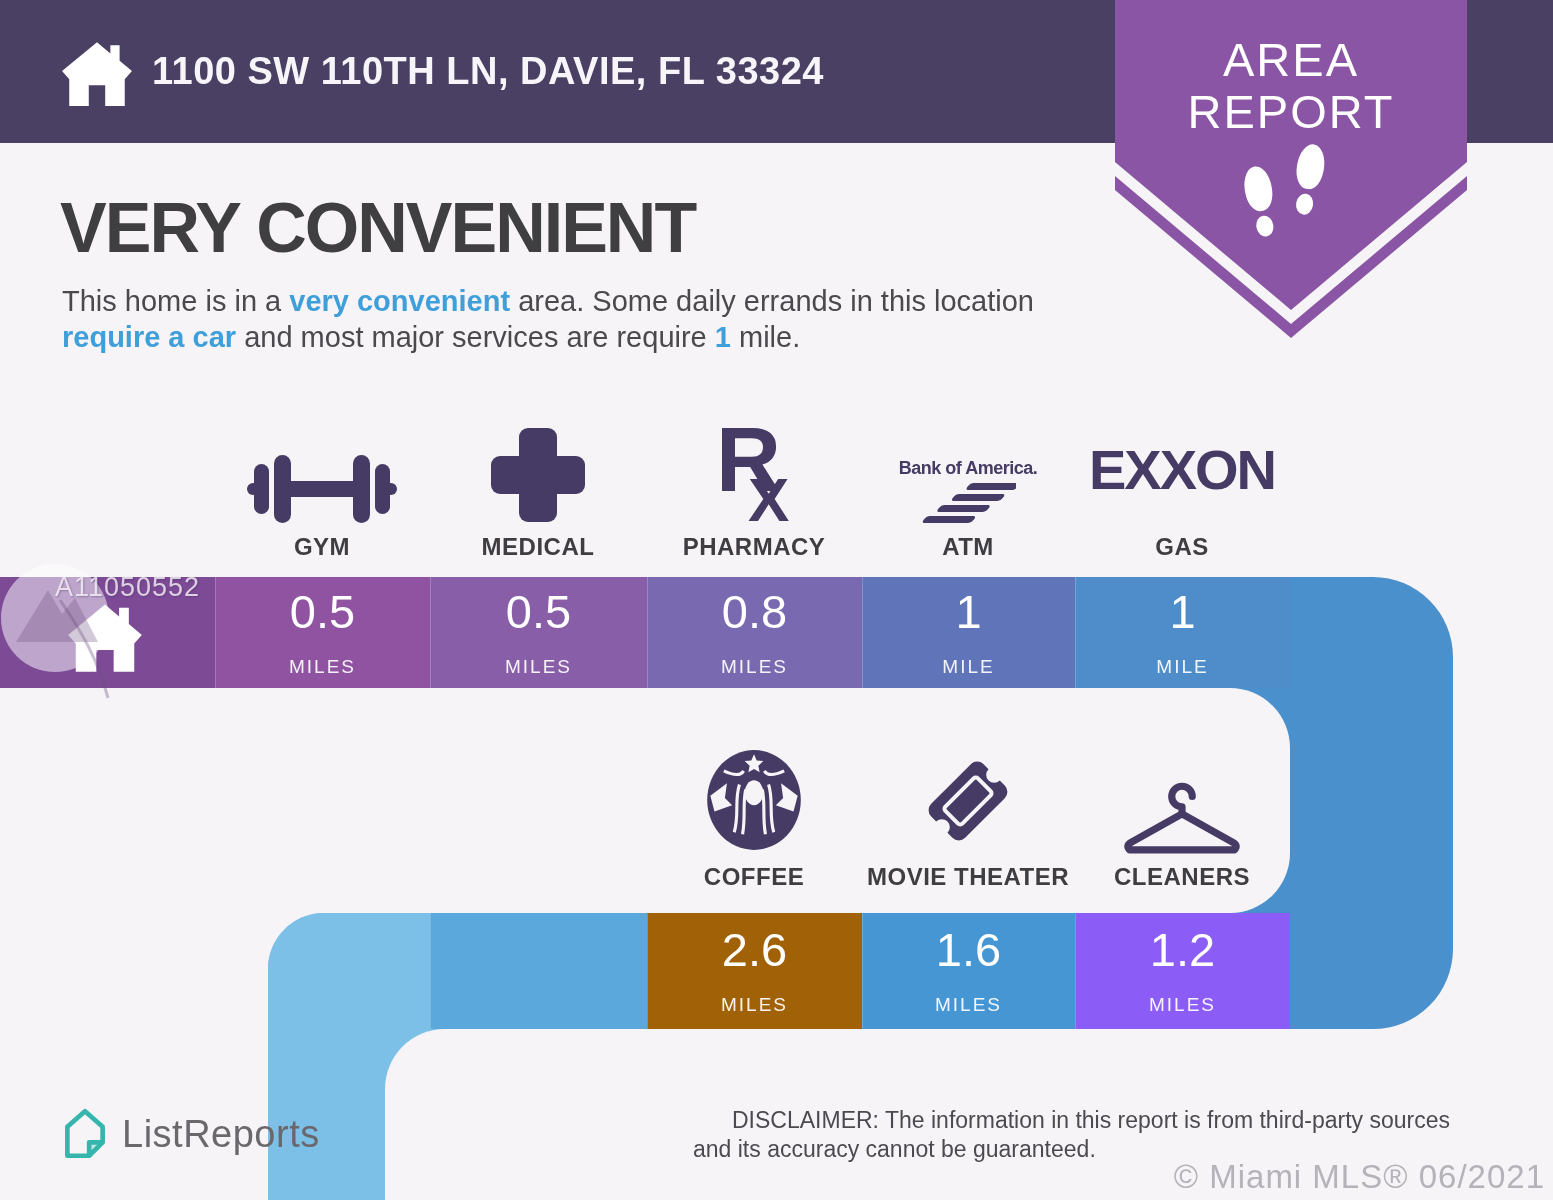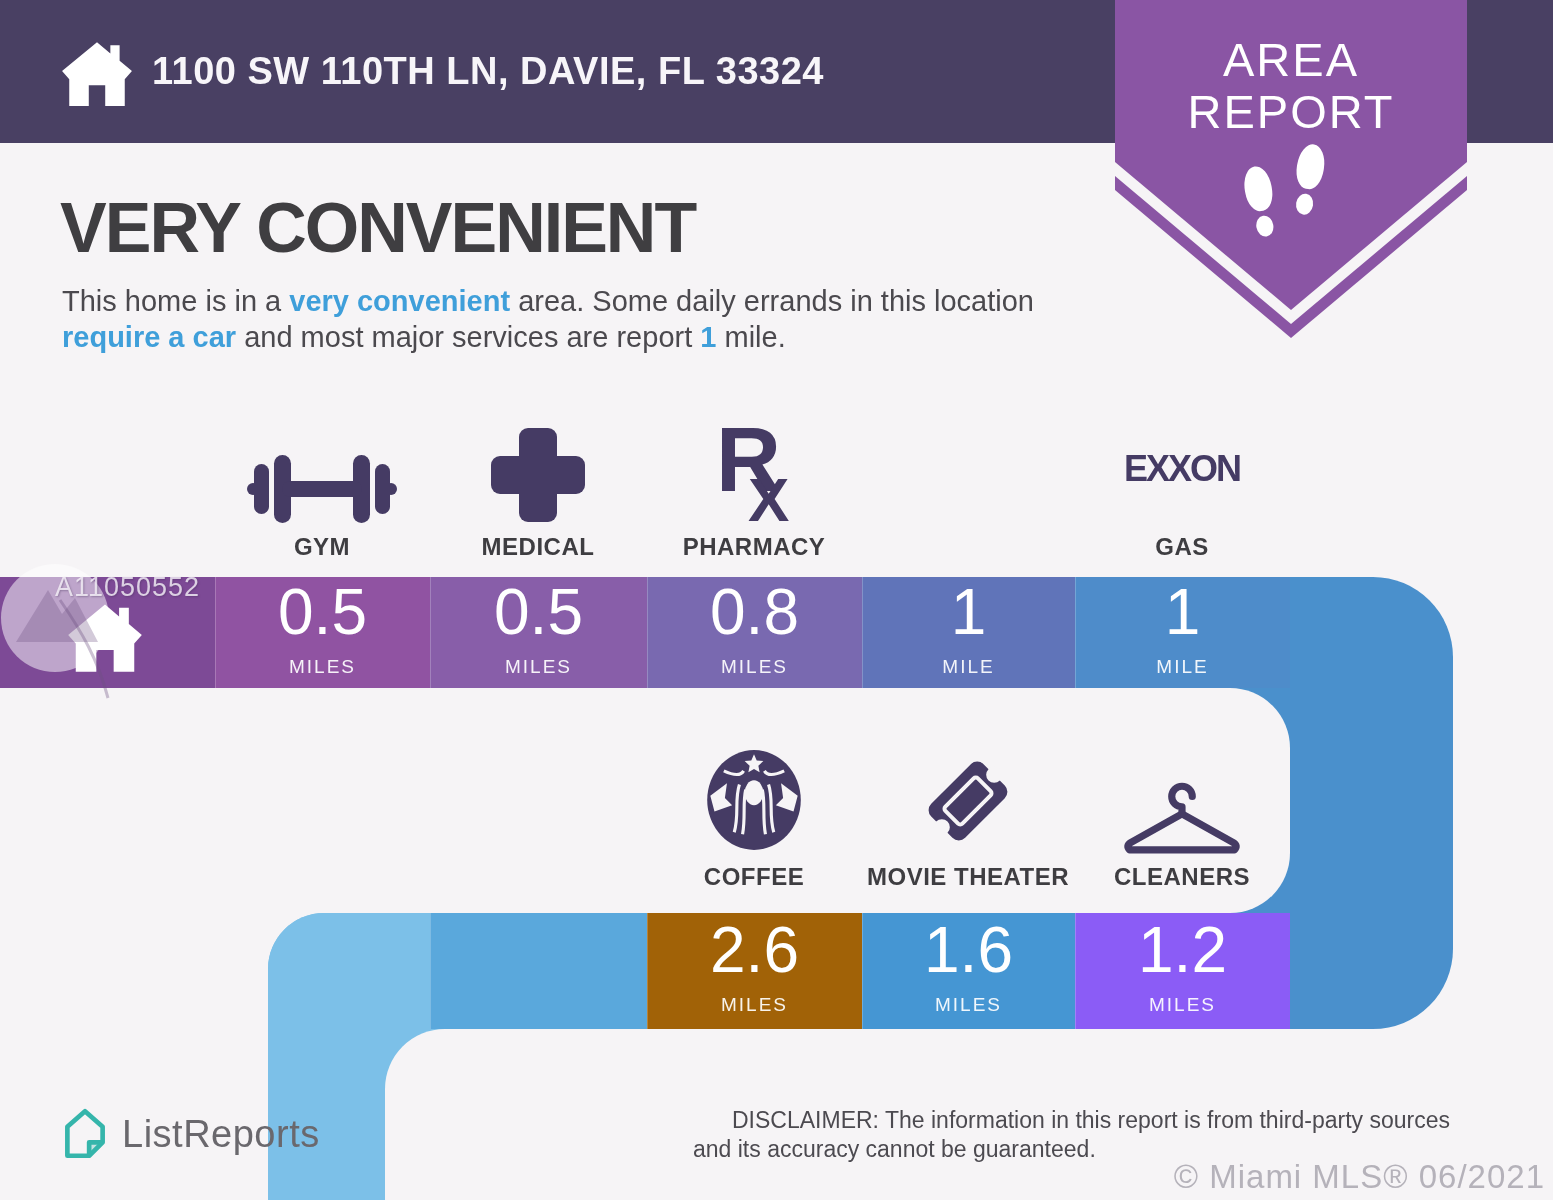--- a/index.html
+++ b/index.html
@@ -30,28 +30,28 @@
   .title { position:absolute; left:60px; top:188px; font-size:70px; font-weight:bold;
            letter-spacing:-2px; color:#3f3e41; }
   .desc { position:absolute; left:62px; top:283px; width:1020px; font-size:29px; line-height:36px; color:#4b494e; }
   .desc b.hl { color:#3f9fda; font-weight:bold; }
 
   
   .svc { position:absolute; width:220px; text-align:center; }
   .svc .ic { height:112px; display:flex; align-items:flex-end; justify-content:center; }
   .svc .lbl { margin-top:8px; font-size:24px; font-weight:bold; color:#3e3d41; letter-spacing:.5px; }
   .boa-word { font-size:18px; font-weight:bold; color:#453b64; letter-spacing:-.5px; }
-  .exxon-word { font-size:36px; font-weight:bold; color:#453b64; letter-spacing:-2px; }
+  .exxon-word { font-size:56px; font-weight:bold; color:#453b64; letter-spacing:-2px; }
 
   
   .band1 { position:absolute; left:0; top:577px; width:1290px; height:111px; display:flex; }
   .band2 { position:absolute; left:268px; top:913px; width:1022px; height:116px; display:flex; border-top-left-radius:56px; overflow:hidden; }
   .cell { height:100%; display:flex; flex-direction:column; align-items:center; justify-content:center; color:#fff; }
   .cell + .cell { box-shadow:inset 1px 0 0 rgba(255,255,255,.22); }
-  .num { font-size:64px; line-height:48px; }
+  .num { font-size:47px; line-height:48px; }
   .unit { font-size:19px; letter-spacing:2px; margin-top:20px; color:rgba(255,255,255,.92); }
   .conn-right { position:absolute; left:1290px; top:577px; width:163px; height:452px;
                 border-top-right-radius:80px; border-bottom-right-radius:80px; }
   .conn-left { position:absolute; left:268px; top:913px; width:117px; height:287px; border-top-left-radius:56px; }
   .fillet { position:absolute; width:60px; height:60px; }
   .fillet-mask { position:absolute; width:60px; height:60px; background:#f6f4f6; }
   .f1 { left:1230px; top:688px; } .f1m { border-top-right-radius:100%; }
   .f2 { left:1230px; top:853px; } .f2m { border-bottom-right-radius:100%; }
   .f3 { left:385px;  top:1029px; } .f3m { border-top-left-radius:100%; }
 
@@ -95,21 +95,21 @@
         <div class="sole"></div>
         <div class="heel"></div>
       </div>
     <div class="print print-r">
         <div class="sole"></div>
         <div class="heel"></div>
       </div>
   </div>
 
   <div class="title">VERY CONVENIENT</div>
-  <p class="desc"><span>This home is in a </span><b class="hl">very convenient</b><span> area. Some daily errands in this location </span><b class="hl">require a car</b><span> and most major services are report </span><b class="hl">1</b><span> mile.</span></p>
+  <p class="desc"><span>This home is in a </span><b class="hl">very convenient</b><span> area. Some daily errands in this location </span><b class="hl">require a car</b><span> and most major services are require </span><b class="hl">1</b><span> mile.</span></p>
 
   <div class="svc" style="left:212px; top:413px;">
     <div class="ic">
       <svg width="150" height="72" viewBox="-75 -36 150 72" fill="#453b64">
         <rect x="-75" y="-6" width="12" height="12" rx="6"></rect>
           <rect x="63" y="-6" width="12" height="12" rx="6"></rect>
         <rect x="-68" y="-25" width="15" height="50" rx="7.5"></rect>
           <rect x="53" y="-25" width="15" height="50" rx="7.5"></rect>
         <rect x="-48" y="-34" width="17" height="68" rx="8.5"></rect>
           <rect x="31" y="-34" width="17" height="68" rx="8.5"></rect>
@@ -132,20 +132,34 @@
   <div class="svc" style="left:644px; top:413px;">
     <div class="ic">
       <svg width="100" height="110" viewBox="0 0 100 110">
         <text x="12" y="76" font-size="90" font-weight="bold" font-family="Liberation Sans, sans-serif" fill="#453b64">R</text>
         <text x="44" y="106" font-size="62" font-weight="bold" font-family="Liberation Sans, sans-serif" fill="#453b64">X</text>
       </svg>
     </div>
     <div class="lbl">PHARMACY</div>
   </div>
 
+  <div class="svc" style="left:858px; top:413px;">
+    <div class="ic" style="flex-direction:column; align-items:center; justify-content:flex-end;">
+      <div class="boa-word">Bank of America.</div>
+      <svg width="96" height="46" viewBox="0 0 96 46" fill="#453b64">
+        <g transform="translate(10,2) skewX(-38)">
+          <rect x="42" y="2" width="50" height="7" rx="3"></rect>
+          <rect x="36" y="13" width="50" height="7" rx="3"></rect>
+          <rect x="30" y="24" width="50" height="7" rx="3"></rect>
+          <rect x="24" y="35" width="50" height="7" rx="3"></rect>
+        </g>
+      </svg>
+    </div>
+    <div class="lbl">ATM</div>
+  </div>
 
   <div class="svc" style="left:1072px; top:413px;">
     <div class="ic" style="align-items:center;">
       <div class="exxon-word">EXXON</div>
     </div>
     <div class="lbl">GAS</div>
   </div>
 
   <div class="band1">
     <div class="cell" style="width: 215px; background: rgb(125, 74, 150);"></div>

